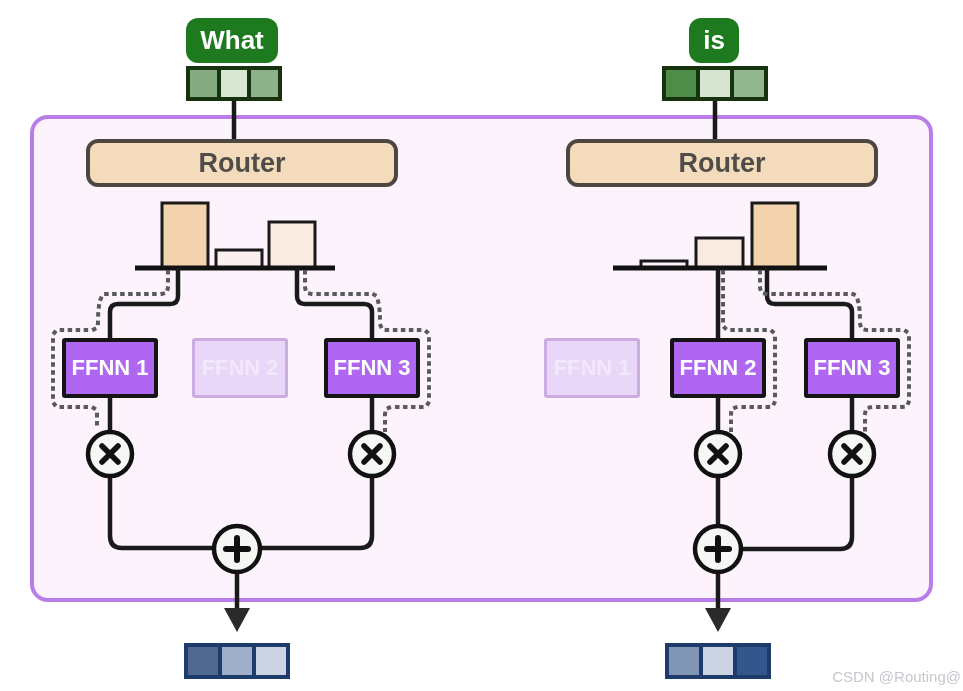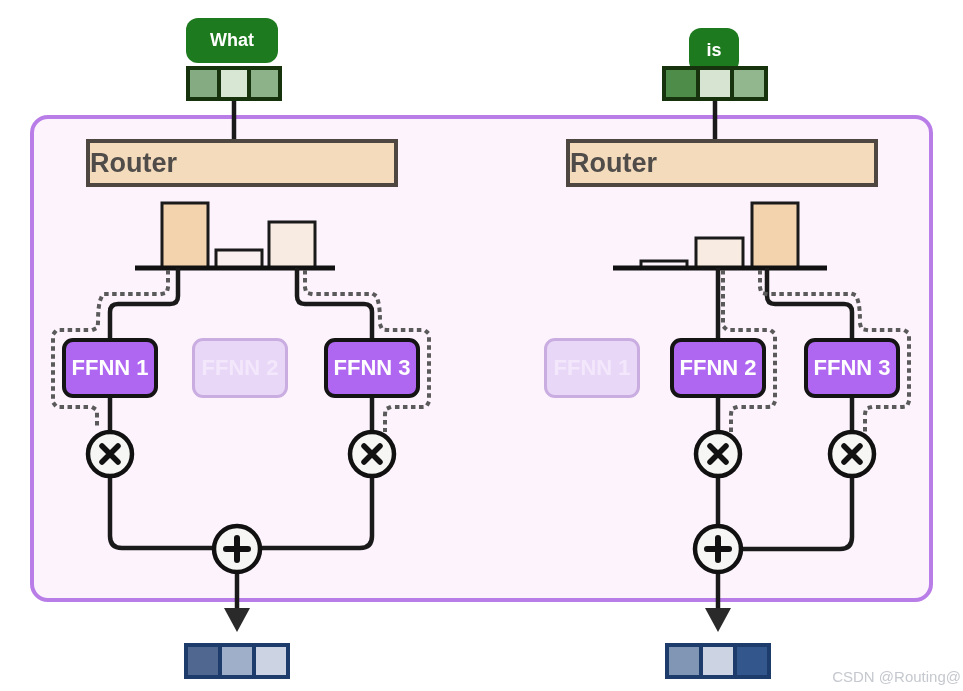--- a/index.html
+++ b/index.html
@@ -1,21 +1,21 @@
 <!DOCTYPE html>
 <html style="--token_badge: #1e7a1f; --token_border: #16330e; --container_bg: #fdf3fd; --container_border: #b97de7; --router_bg: #f4dbbc; --router_border: #4e4741; --expert_active_bg: #af67f1; --expert_inactive_bg: #e9d7f8; --output_border: #1d3c6b; --line: #1a1a1a; --dotted: #5a5a5a;"><head>
 <meta charset="utf-8">
 <style>
   html,body{margin:0;padding:0;background:#fff;}
   #page{position:relative;width:963px;height:691px;background:#fff;overflow:hidden;
         font-family:"Liberation Sans",sans-serif;}
 
   
   .badge{position:absolute;height:45px;border-radius:12px;
-         background:var(--token_badge,#1e7a1f);color:#fff;font-weight:bold;font-size:18px;
+         background:var(--token_badge,#1e7a1f);color:#fff;font-weight:bold;font-size:26px;
          display:flex;align-items:center;justify-content:center;}
 
   
   .strip{position:absolute;display:flex;box-sizing:border-box;}
   .tok-strip{border:4px solid var(--token_border,#16330e);}
   .out-strip{border:4px solid var(--output_border,#1d3c6b);}
   .strip .cell{flex:1;}
   .tok-strip .cell + .cell{border-left:4px solid var(--token_border,#16330e);}
   .out-strip .cell + .cell{border-left:4px solid var(--output_border,#1d3c6b);}
 
@@ -25,26 +25,26 @@
   #title .b{font-weight:bold;}
 
   
   #moe-box{position:absolute;left:30px;top:115px;width:903px;height:487px;box-sizing:border-box;
            background:var(--container_bg,#fdf3fd);
            border:4px solid var(--container_border,#b97de7);border-radius:18px;}
 
   
   .router{position:absolute;top:139px;width:312px;height:48px;box-sizing:border-box;
           background:var(--router_bg,#f4dbbc);border:4px solid var(--router_border,#4e4741);
-          border-radius:0;display:flex;align-items:center;
+          border-radius:12px;display:flex;align-items:center;justify-content:center;
           font-weight:bold;font-size:27px;color:#4f4c49;}
 
   
   .expert{position:absolute;top:338px;width:96px;height:60px;box-sizing:border-box;
-          border-radius:11px;display:flex;align-items:center;justify-content:center;
+          border-radius:3px;display:flex;align-items:center;justify-content:center;
           font-weight:bold;font-size:22px;}
   .expert.active{background:var(--expert_active_bg,#af67f1);border:4px solid #141414;color:#fff;}
   .expert.inactive{background:var(--expert_inactive_bg,#e9d7f8);border:3px solid #c9ade0;color:#f2e7fb;}
 
   svg{position:absolute;left:0;top:0;}
   .solid{fill:none;stroke:var(--line,#1a1a1a);stroke-width:4.5;}
   .dotted{fill:none;stroke:var(--dotted,#5a5a5a);stroke-width:4;
           stroke-dasharray:.5 7.5;stroke-linecap:square;}
   .barline{stroke:#111;stroke-width:5;}
   .node{fill:#f6f6f4;stroke:#111;stroke-width:4.5;}
@@ -124,21 +124,21 @@
   <div class="badge" style="left:186px;top:18px;width:92px;">
     <span>What</span>
   </div>
   <div class="strip tok-strip" style="left:186px;top:66px;width:96px;height:35px;">
     <div class="cell" style="background: rgb(132, 171, 129);"></div>
     <div class="cell" style="background: rgb(216, 231, 212);"></div>
     <div class="cell" style="background: rgb(141, 178, 138);"></div>
   </div>
 
 
-  <div class="badge" style="left:689px;top:28px;width:50px;text-align:right;">
+  <div class="badge" style="left:689px;top:18px;width:50px;text-align:right;">
     <span>is</span>
   </div>
   <div class="strip tok-strip" style="left:662px;top:66px;width:106px;height:35px;">
     <div class="cell" style="background: rgb(78, 140, 74);"></div>
     <div class="cell" style="background: rgb(214, 228, 209);"></div>
     <div class="cell" style="background: rgb(146, 183, 143);"></div>
   </div>
 
   <div class="router" style="left:86px;">
     <span>Router</span>

